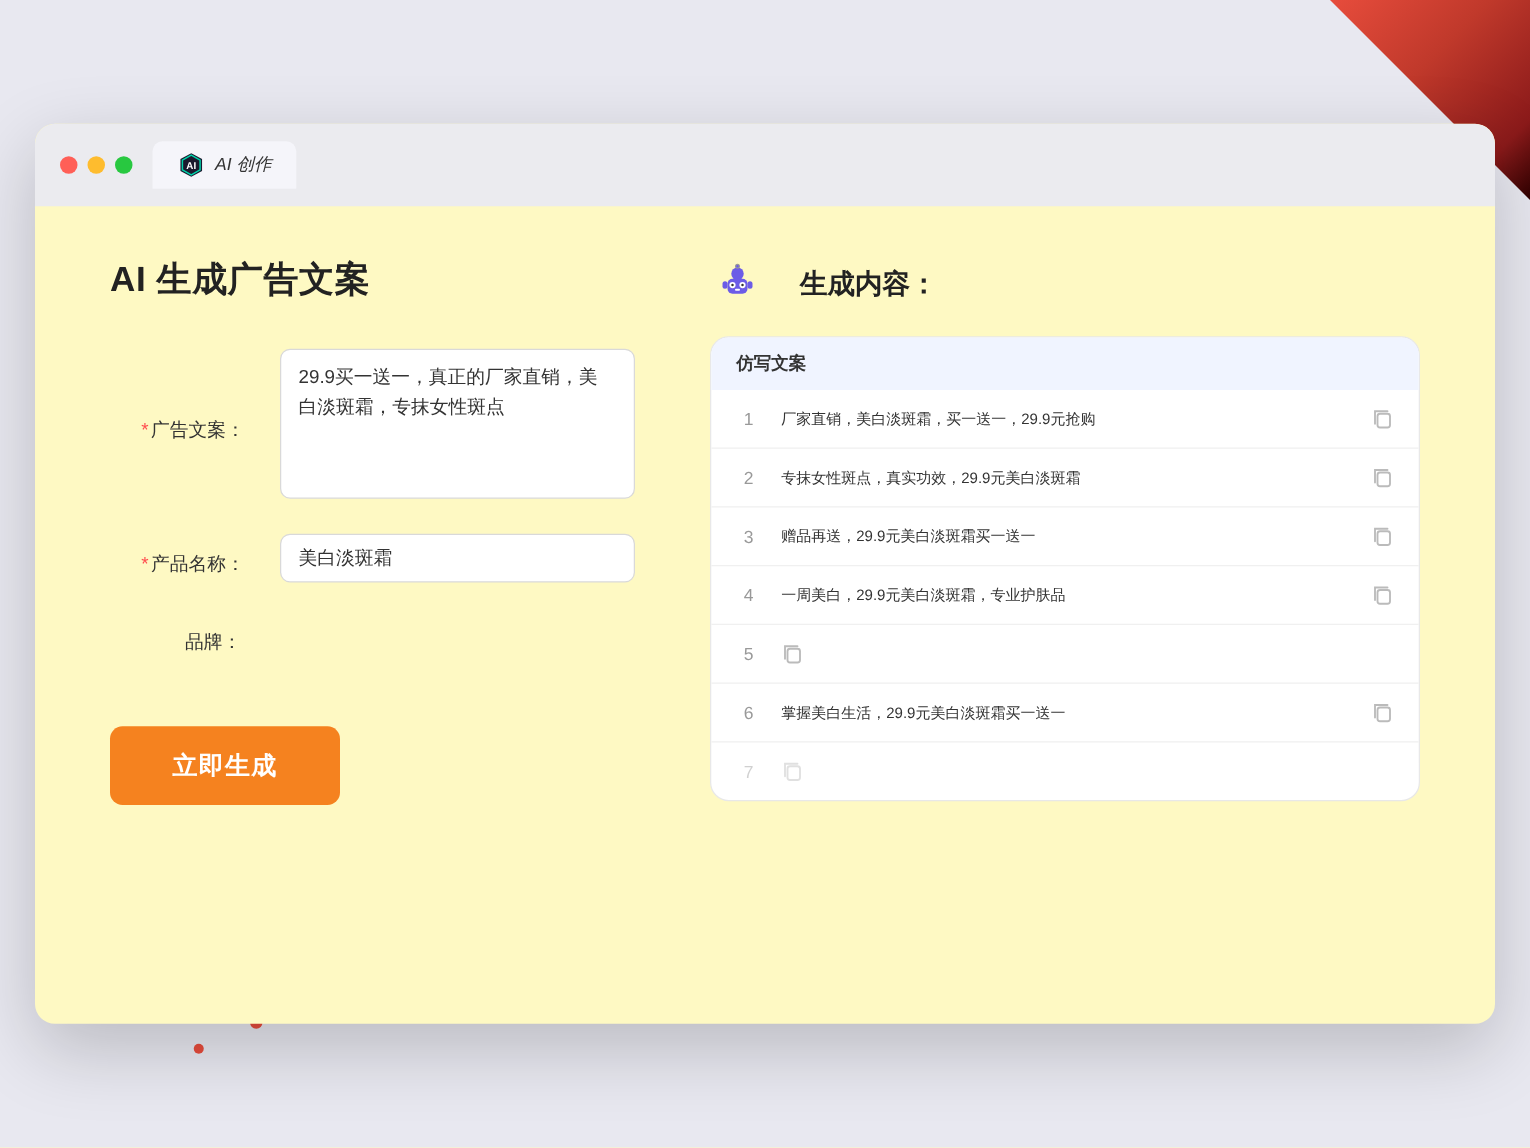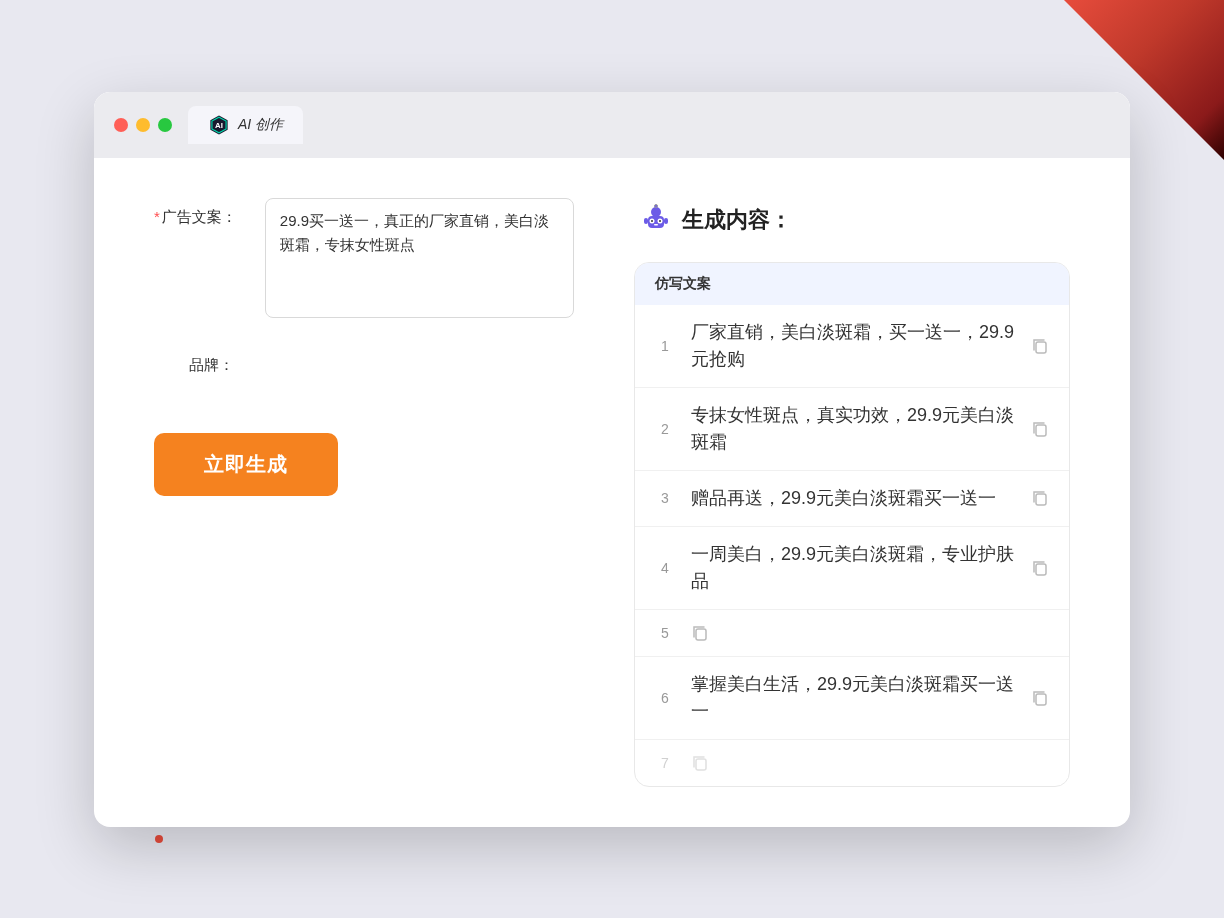--- a/index.html
+++ b/index.html
@@ -26,24 +26,24 @@
       clip-path: polygon(100% 0, 100% 100%, 0 0);
       overflow: hidden;
     }
 
     .dot-red-1 { position: absolute; bottom: 120px; left: 120px; width: 12px; height: 12px; background: #e74c3c; border-radius: 50%; }
     .dot-red-2 { position: absolute; bottom: 95px; left: 200px; width: 10px; height: 10px; background: #e74c3c; border-radius: 50%; }
     .dot-red-3 { position: absolute; bottom: 75px; left: 155px; width: 8px; height: 8px; background: #e74c3c; border-radius: 50%; }
 
     
     .browser-window {
-      background: #ffffff;
+      background: #fef9c3;
       border-radius: 16px;
       box-shadow: 0 20px 60px rgba(0,0,0,0.2);
-      width: 1036px;
+      width: 1168px;
       min-height: 720px;
       overflow: hidden;
       position: relative;
     }
 
     
     .title-bar {
       background: #ebebef;
       padding: 14px 20px;
       display: flex;
@@ -106,23 +106,24 @@
     .page-title {
       font-size: 28px;
       font-weight: 700;
       color: #222;
       margin-bottom: 36px;
       letter-spacing: 0.5px;
     }
 
     .form-group {
       display: flex;
-      align-items: flex-start;
+      align-items: center;
       margin-bottom: 28px;
       gap: 28px;
+      margin-left: 25px;
     }
 
     .form-label {
       font-size: 15px;
       color: #333;
       white-space: nowrap;
       padding-top: 10px;
       min-width: 80px;
       text-align: right;
     }
@@ -165,21 +166,21 @@
     }
 
     
     .right-panel {
       flex: 1;
     }
 
     .result-header {
       display: flex;
       align-items: center;
-      gap: 4px;
+      gap: 28px;
       margin-bottom: 20px;
     }
 
     .robot-icon-wrapper {
       width: 44px;
       height: 44px;
     }
 
     .result-title {
       font-size: 22px;
@@ -221,21 +222,21 @@
 
     .result-number {
       font-size: 14px;
       color: #999;
       min-width: 20px;
       text-align: center;
     }
 
     .result-text {
       flex: 1;
-      font-size: 18px;
+      font-size: 12px;
       color: #333;
       line-height: 1.5;
     }
 
     .copy-icon {
       width: 18px;
       height: 18px;
       color: #bbb;
       cursor: pointer;
       flex-shrink: 0;
@@ -265,30 +266,37 @@
         <text x="14" y="18" text-anchor="middle" font-size="10" font-weight="bold" fill="white" font-family="sans-serif">AI</text>
       </svg>
       <span class="tab-label">AI 创作</span>
     </div>
   </div>
 
   <div class="main-content">
 
     <div class="left-panel">
 
+      <h1 class="page-title">AI 生成广告文案</h1>
 
       
       <div class="form-group">
         <label class="form-label">
           <span class="required-star">*</span><span>广告文案：</span>
         </label>
         <textarea class="form-input form-textarea" style="">29.9买一送一，真正的厂家直销，美白淡斑霜，专抹女性斑点</textarea>
       </div>
 
       
+      <div class="form-group">
+        <label class="form-label">
+          <span class="required-star">*</span><span>产品名称：</span>
+        </label>
+        <input type="text" class="form-input" value="美白淡斑霜" style="">
+      </div>
 
       
       <div class="form-group">
         <label class="form-label">品牌：</label>
       </div>
 
       
       <button class="generate-btn">立即生成</button>
 
     </div>

